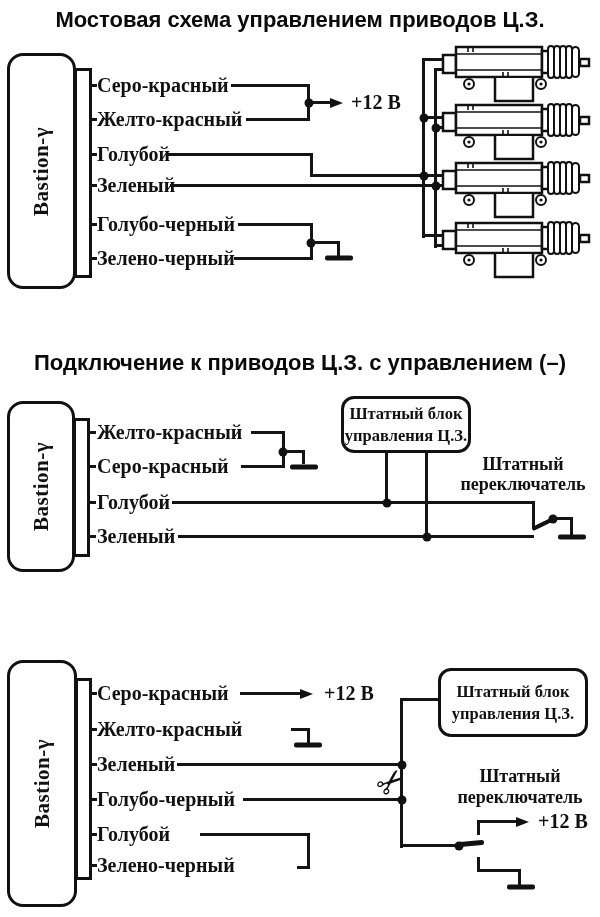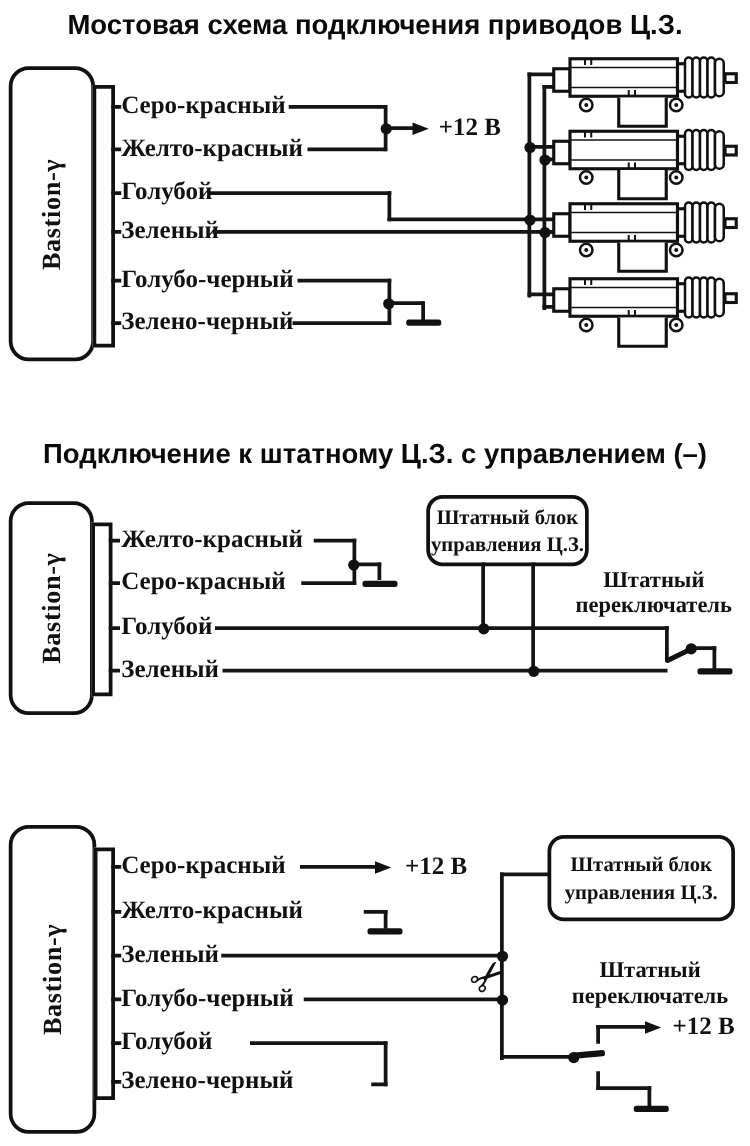--- a/index.html
+++ b/index.html
@@ -59,21 +59,21 @@
       <circle cx="28" cy="42" r="5" fill="#fff" stroke="#111" stroke-width="2"></circle>
       <circle cx="28" cy="42" r="1.6" fill="#111"></circle>
       <circle cx="100" cy="42" r="5" fill="#fff" stroke="#111" stroke-width="2"></circle>
       <circle cx="100" cy="42" r="1.6" fill="#111"></circle>
     </symbol>
   </defs>
 </svg>
 
 <div class="stage">
 
-  <div class="ttl" style="top:7px">Мостовая схема подключения приводов Ц.З.</div>
+  <div class="ttl" style="top:7px">Мостовая схема управлением приводов Ц.З.</div>
 
   <div class="box" style="left:7px;top:53px;width:63px;height:230px">
     <span>Bastion-γ</span>
   </div>
   <div class="bar" style="left:74px;top:68px;width:12px;height:204px"></div>
 
   <i class="w" style="left:89px;top:84px;width:8px;height:3px"></i>
   <i class="w" style="left:89px;top:118px;width:8px;height:3px"></i>
   <i class="w" style="left:89px;top:153px;width:8px;height:3px"></i>
   <i class="w" style="left:89px;top:184px;width:8px;height:3px"></i>
@@ -129,21 +129,21 @@
   <svg class="act" style="left:441px;top:100px">
       <use href="#actuator"></use>
     </svg>
   <svg class="act" style="left:441px;top:158px">
       <use href="#actuator"></use>
     </svg>
   <svg class="act" style="left:441px;top:218px">
       <use href="#actuator"></use>
     </svg>
 
-  <div class="ttl" style="top:350px">Подключение к штатному Ц.З. с управлением (–)</div>
+  <div class="ttl" style="top:350px">Подключение к приводов Ц.З. с управлением (–)</div>
 
   <div class="box" style="left:7px;top:401px;width:62px;height:165px">
     <span>Bastion-γ</span>
   </div>
   <div class="bar" style="left:73px;top:418px;width:11px;height:133px"></div>
 
   <i class="w" style="left:87px;top:431px;width:9px;height:3px"></i>
   <i class="w" style="left:87px;top:465px;width:9px;height:3px"></i>
   <i class="w" style="left:87px;top:501px;width:9px;height:3px"></i>
   <i class="w" style="left:87px;top:535px;width:9px;height:3px"></i>

